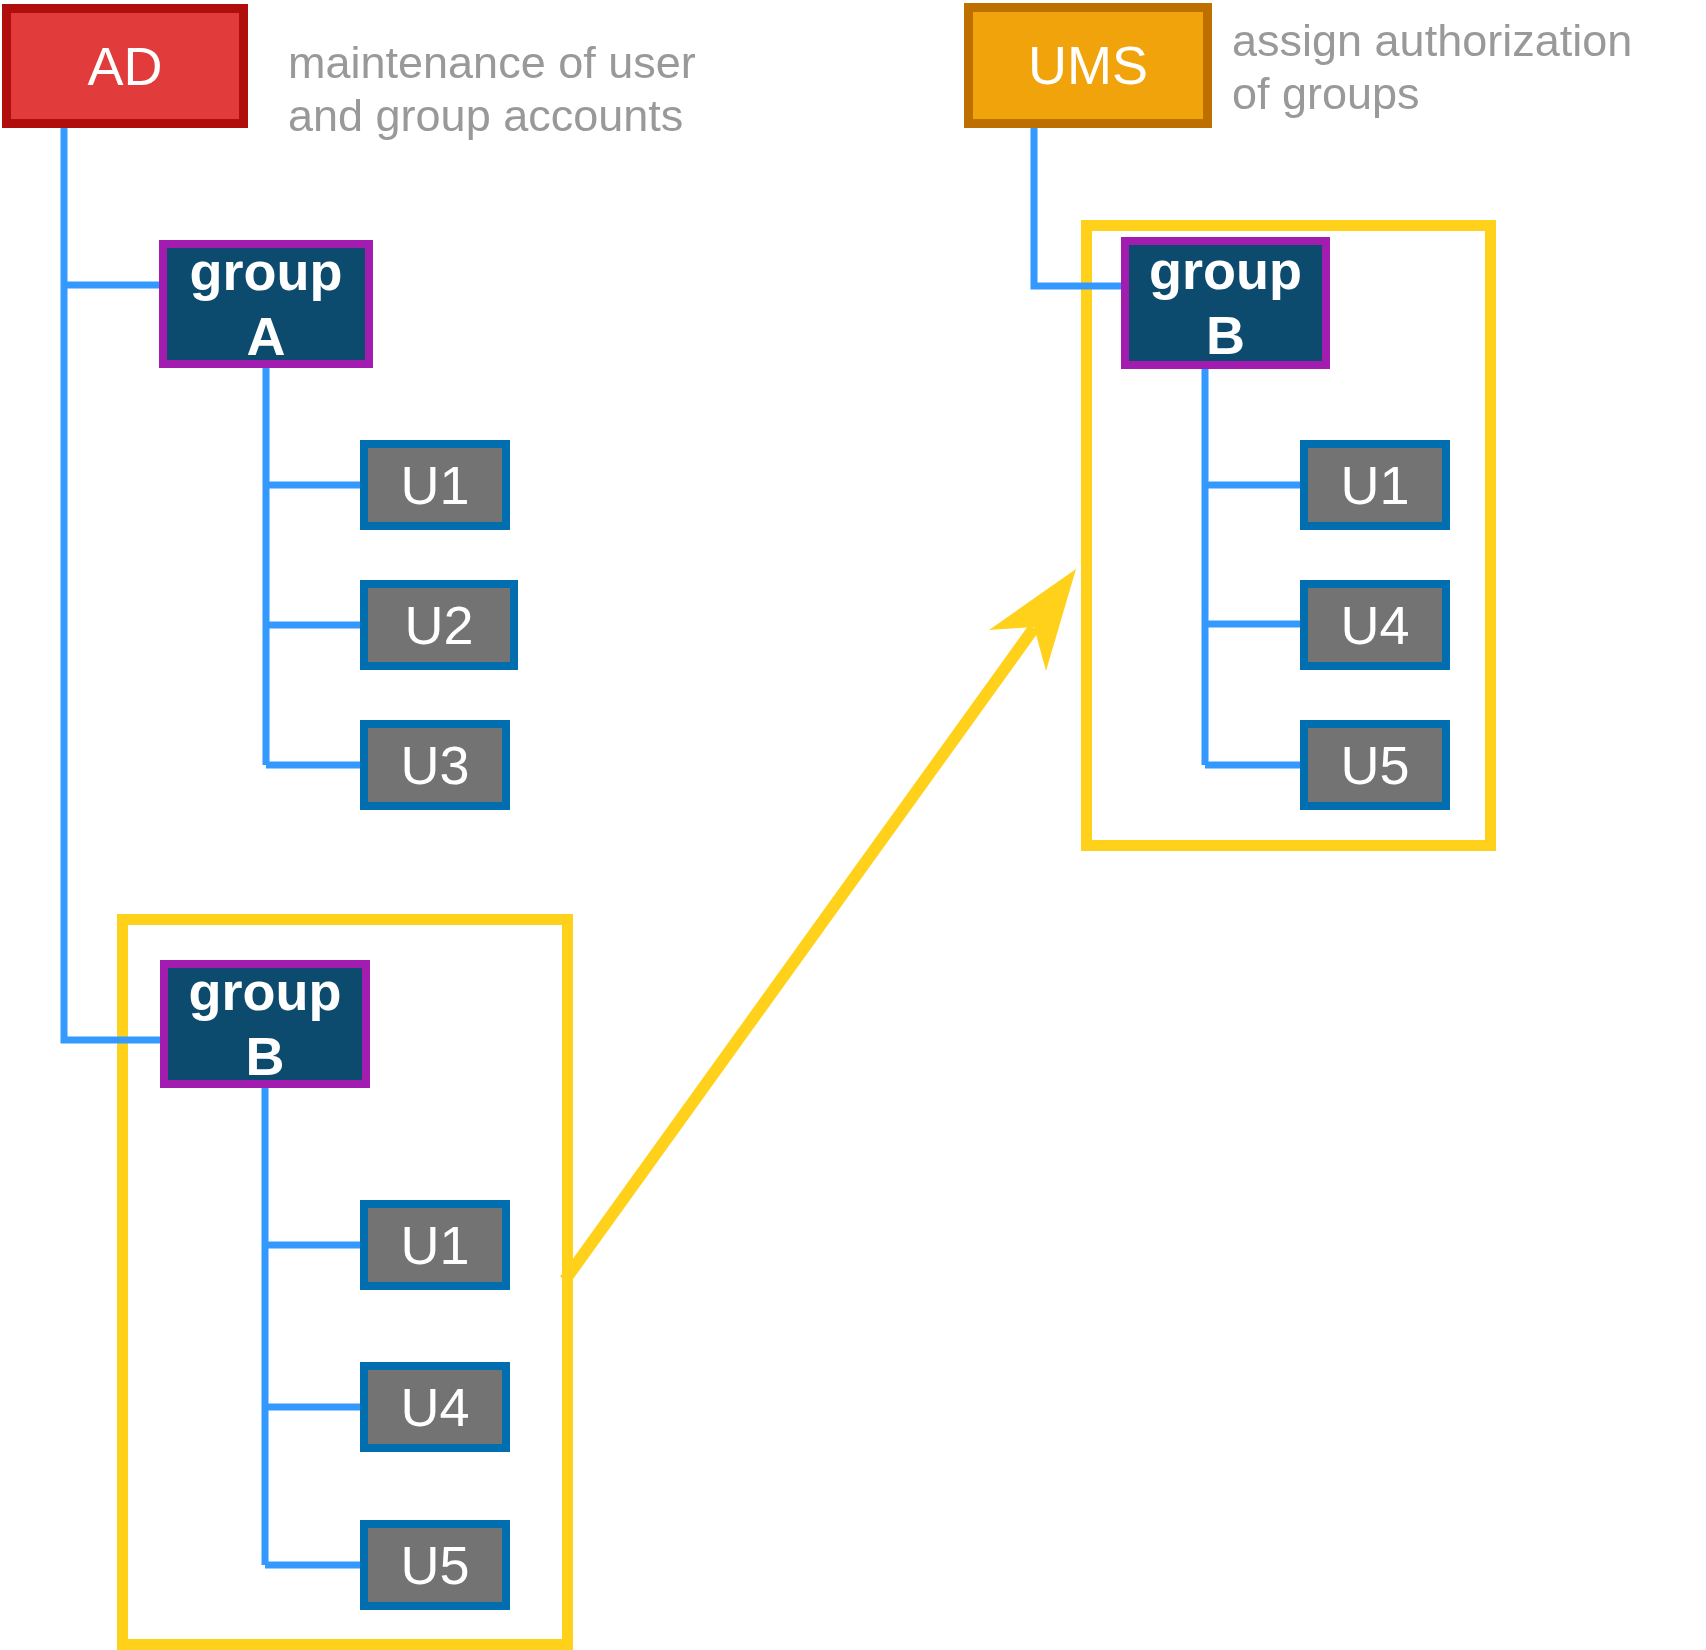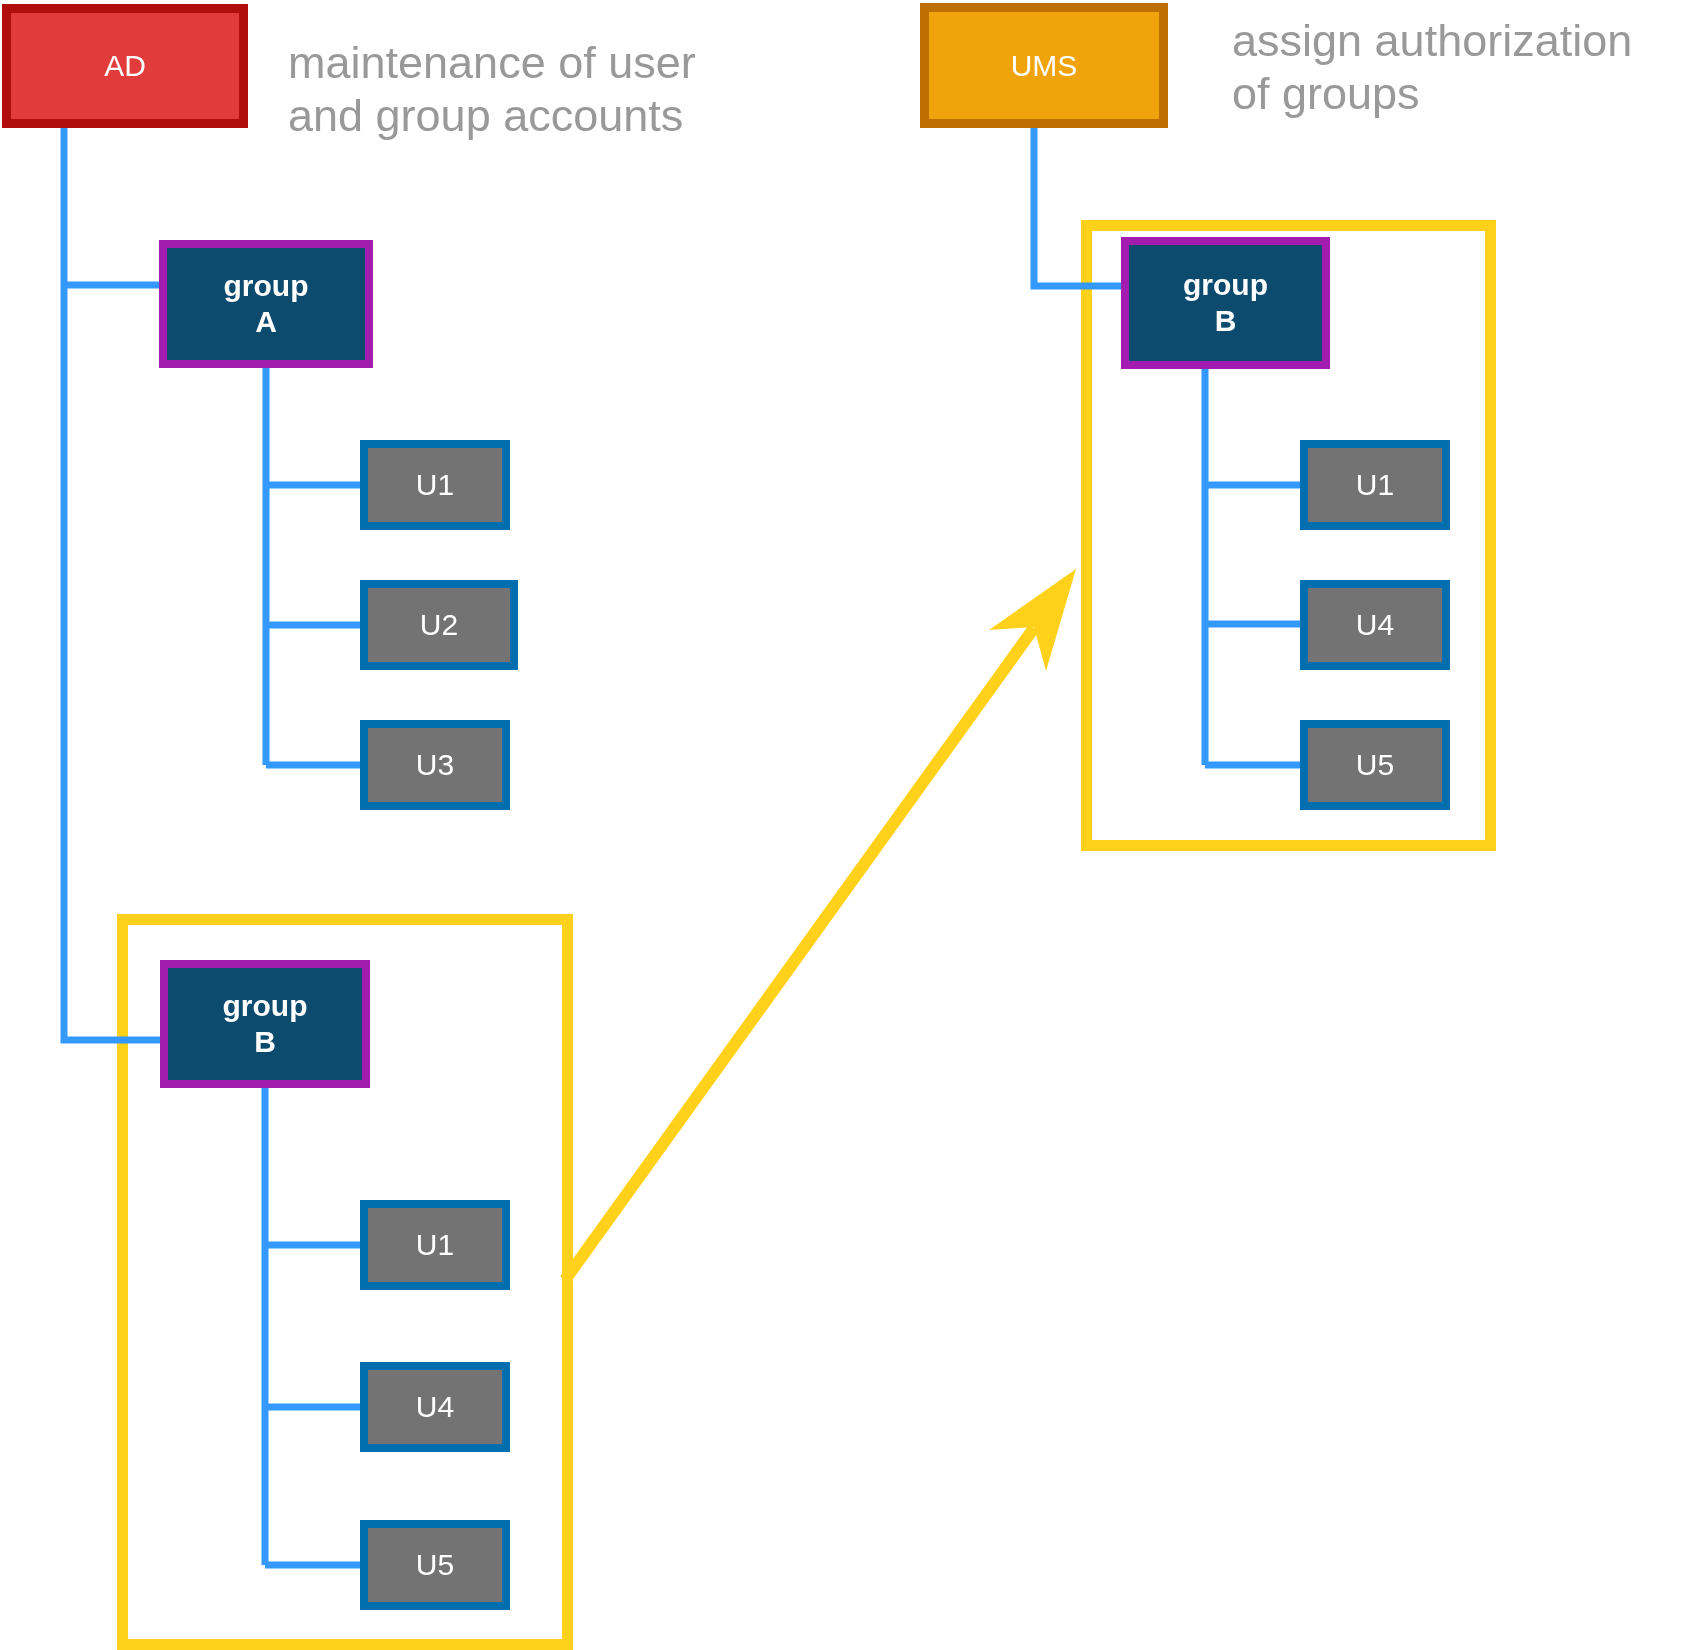--- a/index.html
+++ b/index.html
@@ -29,21 +29,21 @@
     z-index: 2;
   }
   .node {
     position: absolute;
     box-sizing: border-box;
     display: flex;
     flex-direction: column;
     align-items: center;
     justify-content: center;
     color: #ffffff;
-    font-size: 30px;
+    font-size: 54px;
     line-height: 1.2;
     text-align: center;
     z-index: 3;
   }
   .node.red    { background: #E23B3B; border: 9px solid #B00D0D; }
   .node.orange { background: #F0A30A; border: 9px solid #BD7000; }
   .node.green  { background: #0c4a6e; border: 8px solid #a21caf; font-weight: bold; }
   .node.blue   { background: #737373; border: 8px solid #006EAF; }
   .note {
     position: absolute;
@@ -90,21 +90,21 @@
     <path class="blue-wire" d="M1205,369 V765 M1205,485 H1301 M1205,624 H1301 M1205,765 H1301"></path>
 
     <line class="arrow-shaft" x1="565" y1="1280" x2="1034" y2="628"></line>
     <polygon class="arrow-head" points="1076,569 1046,671 1034,627 989,630"></polygon>
   </svg>
 
   <div class="node red" style="left:2px; top:4px; width:246px; height:124px;">
     <span>AD</span>
   </div>
 
-  <div class="node orange" style="left:920px; top:3px; width:248px; height:125px;">
+  <div class="node orange" style="left:964px; top:3px; width:248px; height:125px;">
     <span>UMS</span>
   </div>
 
   <div class="note" style="left:288px; top:14px;margin-top:22px;">
     <div>maintenance of user</div>
     <div>and group accounts</div>
   </div>
   <div class="note" style="left:1232px; top:14px;">
     <div>assign authorization</div>
     <div>of groups</div>

